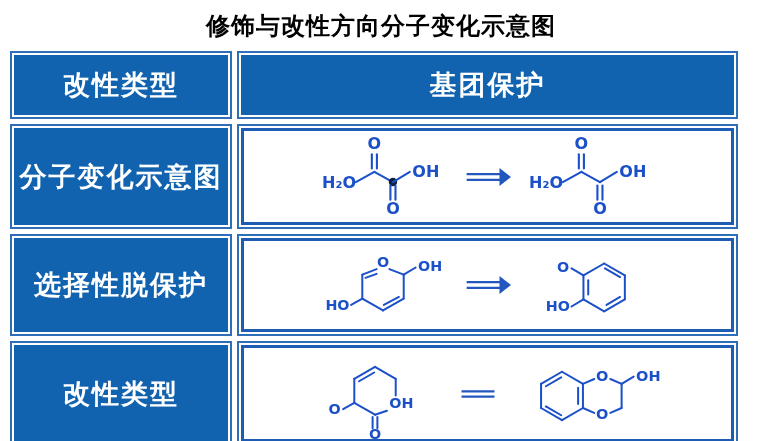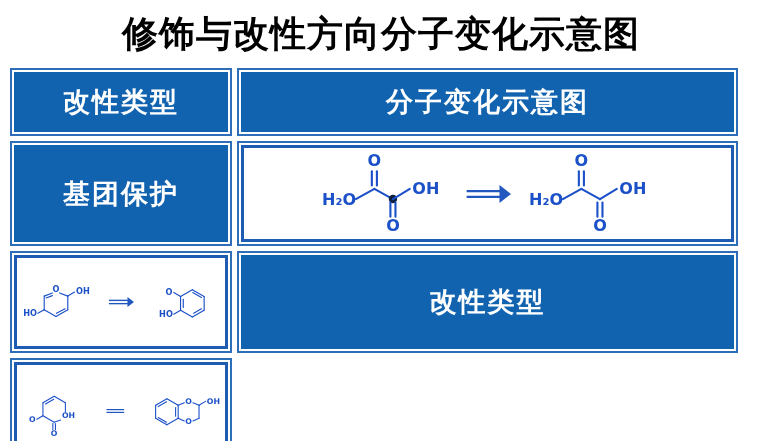--- a/index.html
+++ b/index.html
@@ -3,21 +3,21 @@
 <meta charset="utf-8">
 <style>
   * { box-sizing: border-box; }
   html,body { margin:0; padding:0; }
   body {
     width:762px; height:441px; background:#ffffff;
     font-family:"DejaVu Sans", sans-serif; overflow:hidden;
   }
   .page-title {
     margin:10px 0 13px; text-align:center;
-    font-size:36px; font-weight:bold; color:#000; letter-spacing:1px;
+    font-size:24px; font-weight:bold; color:#000; letter-spacing:1px;
   }
   .tbl {
     margin-left:14px; width:713px;
     display:grid;
     grid-template-columns:214px 493px;
     grid-template-rows:60px 97px 94px 97px;
     column-gap:6px; row-gap:8px;gap:13px;
   }
   .cell { outline:2px solid #2e6db8; outline-offset:2px; }
   .cell-blue {
@@ -41,25 +41,25 @@
 
 <div>
   <h1 class="page-title">修饰与改性方向分子变化示意图</h1>
 
   <div class="tbl">
 
     <div class="cell cell-blue">
       <span>改性类型</span>
     </div>
     <div class="cell cell-blue">
-      <span>分子变化示意图</span>
+      <span>基团保护</span>
     </div>
 
     <div class="cell cell-blue">
-      <span>基团保护</span>
+      <span>分子变化示意图</span>
     </div>
     <div class="cell cell-white">
 
       <svg class="mol" width="135" height="88" viewBox="0 0 160 104">
         <text x="6" y="65" font-size="19">H₂O</text>
         <line x1="46" y1="58" x2="68" y2="46"></line>
         <line x1="65" y1="42" x2="65" y2="25"></line>
         <line x1="71" y1="42" x2="71" y2="25"></line>
         <text x="68" y="19" font-size="19" text-anchor="middle">O</text>
         <line x1="68" y1="46" x2="90" y2="58"></line>
@@ -84,20 +84,23 @@
         <text x="68" y="19" font-size="19" text-anchor="middle">O</text>
         <line x1="68" y1="46" x2="90" y2="58"></line>
         <line x1="90" y1="58" x2="110" y2="46"></line>
         <text x="113" y="52" font-size="19">OH</text>
         <line x1="87" y1="62" x2="87" y2="79"></line>
         <line x1="93" y1="62" x2="93" y2="79"></line>
         <text x="90" y="96" font-size="19" text-anchor="middle">O</text>
       </svg>
     </div>
 
+    <div class="cell cell-blue">
+      <span>选择性脱保护</span>
+    </div>
     <div class="cell cell-white">
 
       <svg class="mol" width="138" height="86" viewBox="0 0 172 108">
         <text x="86" y="32" font-size="18" text-anchor="middle">O</text>
         <line x1="94" y1="34" x2="112" y2="41"></line>
         <line x1="112" y1="41" x2="112" y2="71"></line>
         <line x1="112" y1="71" x2="86" y2="86"></line>
         <line x1="106" y1="69" x2="87" y2="79"></line>
         <line x1="86" y1="86" x2="60" y2="71"></line>
         <line x1="60" y1="71" x2="60" y2="41"></line>

